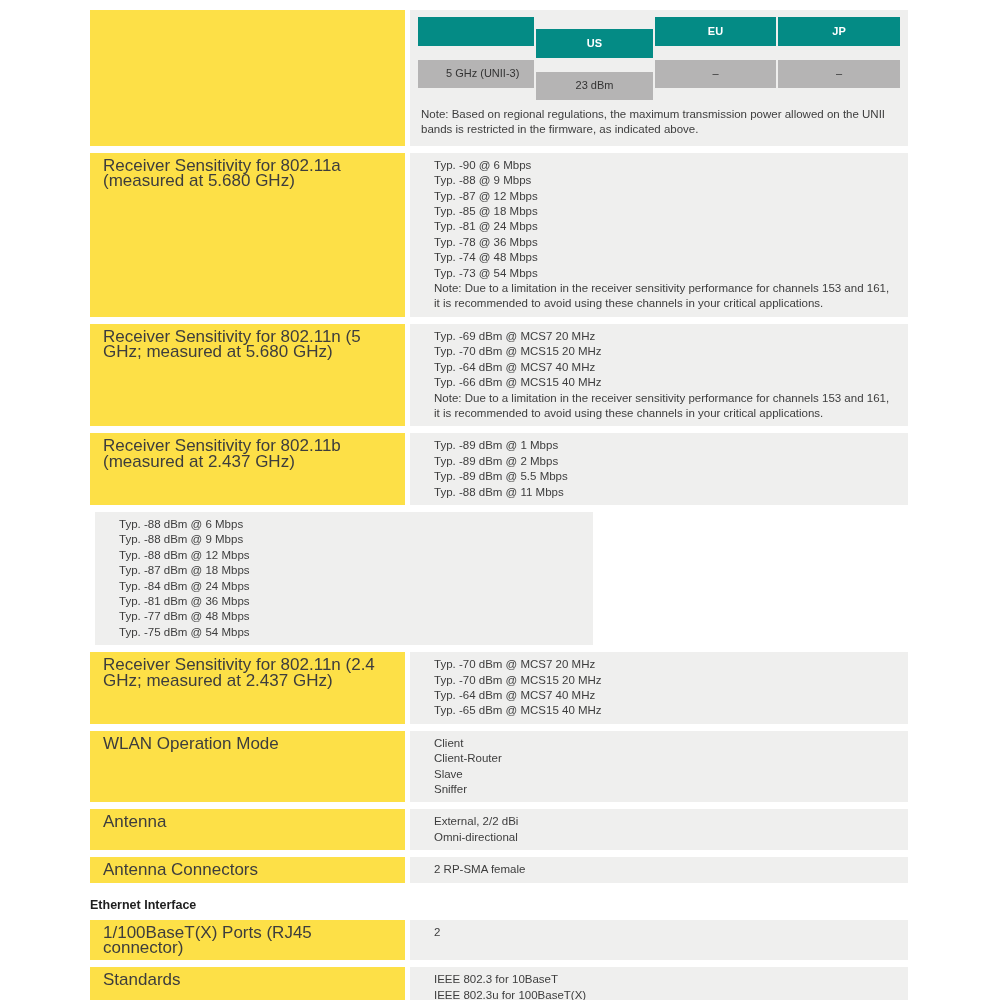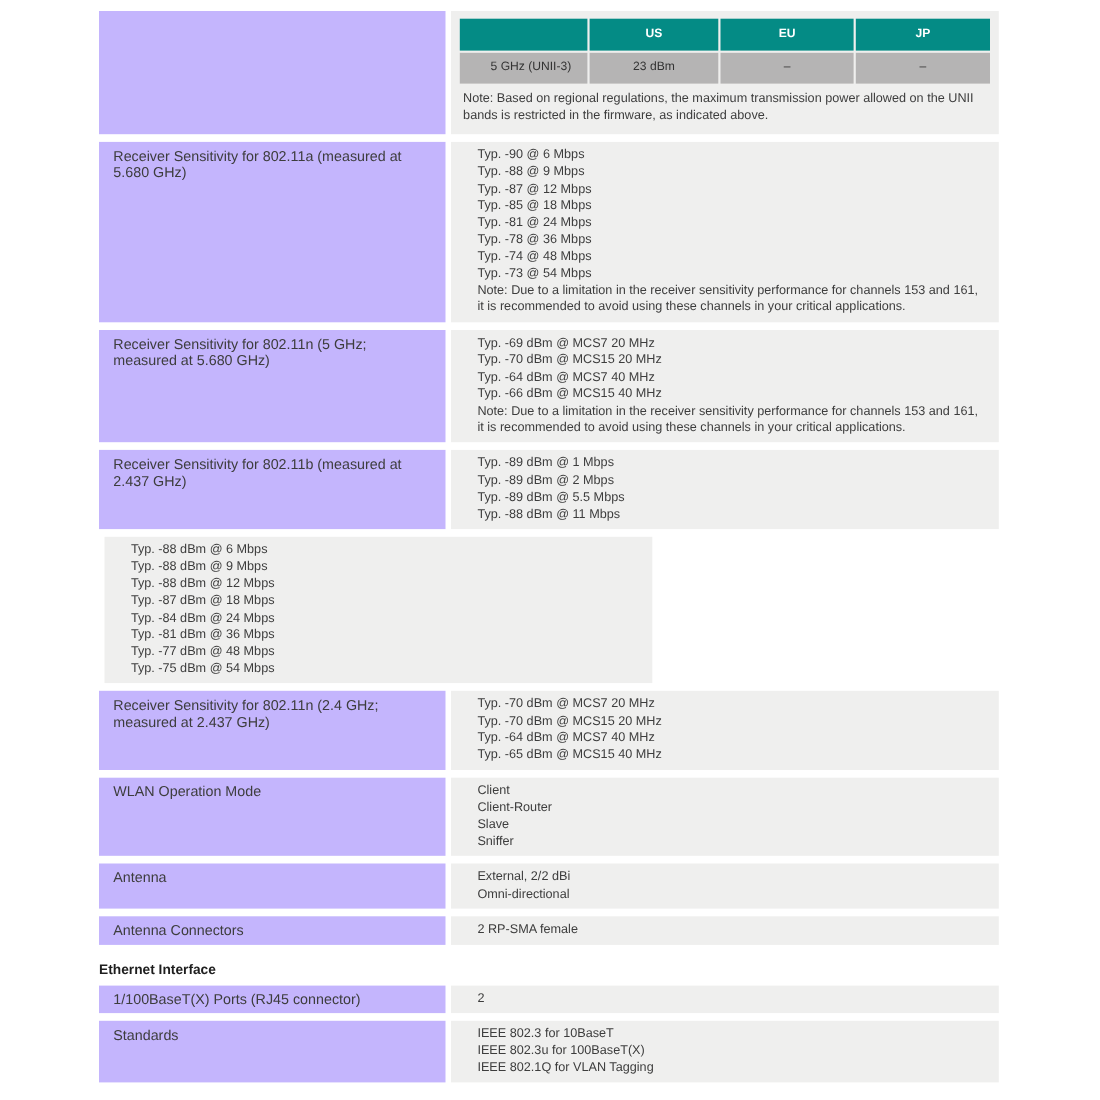--- a/index.html
+++ b/index.html
@@ -17,23 +17,23 @@
     width: 818px;
   }
   .spec-row {
     display: flex;
     align-items: stretch;
     margin-bottom: 7px;
   }
   .spec-label {
     width: 315px;
     flex: 0 0 315px;
-    background: #c4b5fd;
+    background: #fde047;
     padding: 5px 12px 5px 13px;
-    font-size: 13px;
+    font-size: 17px;
     line-height: 15.4px;
   }
   .spec-value {
     width: 498px;
     flex: 0 0 498px;
     margin-left: 5px;
     background: #efefee;
     padding: 5px 10px 5px 24px;
     font-size: 11.5px;
     line-height: 15.4px;
@@ -48,21 +48,21 @@
   .mt-cell {
     margin-right: 2px;
     height: 29px;
     display: flex;
     align-items: center;
     justify-content: center;
     font-size: 11px;
   }
   .mt-cell:last-child { margin-right: 0; }
   .mt-c0 { flex: 0 0 116px; }
-  .mt-c1 { flex: 0 0 117px; }
+  .mt-c1 { flex: 0 0 117px; margin-top: 12px; }
   .mt-c2 { flex: 0 0 121px; }
   .mt-c3 { flex: 0 0 122px; }
   .mt-head {
     background: #048b85;
     color: #ffffff;
     font-weight: bold;
   }
   .mt-data {
     background: #b5b4b4;
     color: #333333;

